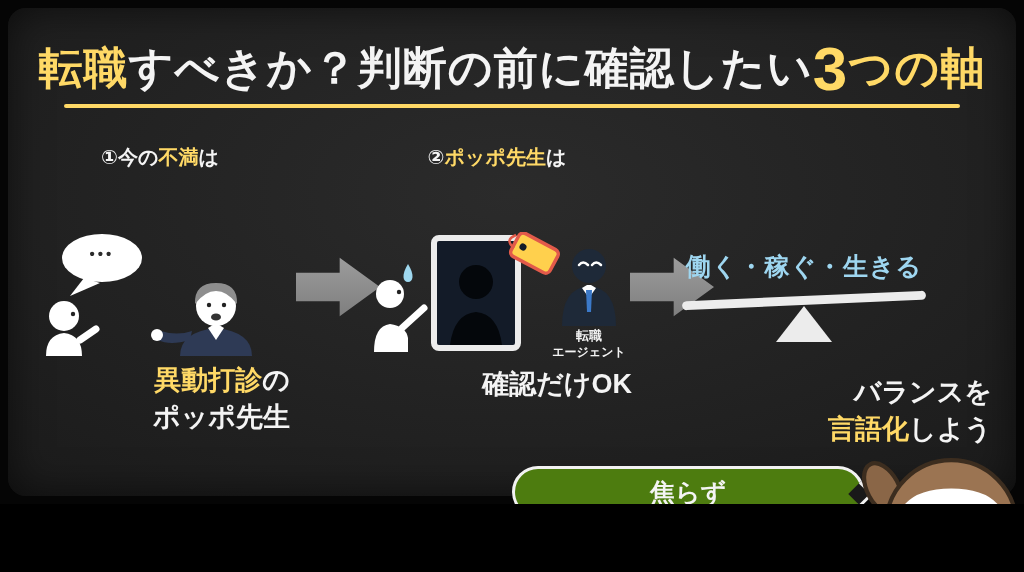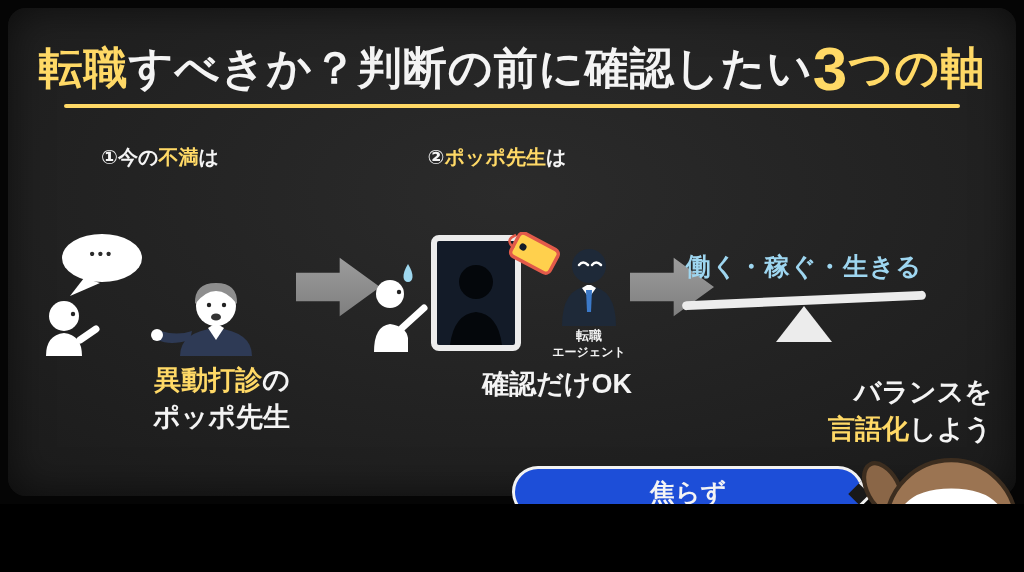--- a/index.html
+++ b/index.html
@@ -59,21 +59,21 @@
     font-size:25px;font-weight:800;letter-spacing:1px;
   }
 
   .block-arrow{
     background:linear-gradient(#9d9d9d,#7e7e7e);
     clip-path:polygon(0% 27%,52% 27%,52% 3%,100% 50%,52% 97%,52% 73%,0% 73%);
   }
 
   .footer-bubble{
     left:512px;top:466px;width:352px;height:52px;
-    border:3.5px solid #f2f2f2;border-radius:30px;background:#1d4ed8;
+    border:3.5px solid #f2f2f2;border-radius:30px;background:#4d7c0f;
     display:flex;align-items:center;justify-content:center;
     font-size:25px;font-weight:800;white-space:nowrap;box-sizing:border-box;
   }
   .bubble-tail{
     position:absolute;right:-9px;top:16px;width:15px;height:15px;
     background:#191919;border-top:3.5px solid #f2f2f2;border-right:3.5px solid #f2f2f2;
     transform:rotate(45deg);
   }
   .character-name{
     left:744px;top:536px;width:140px;text-align:center;

